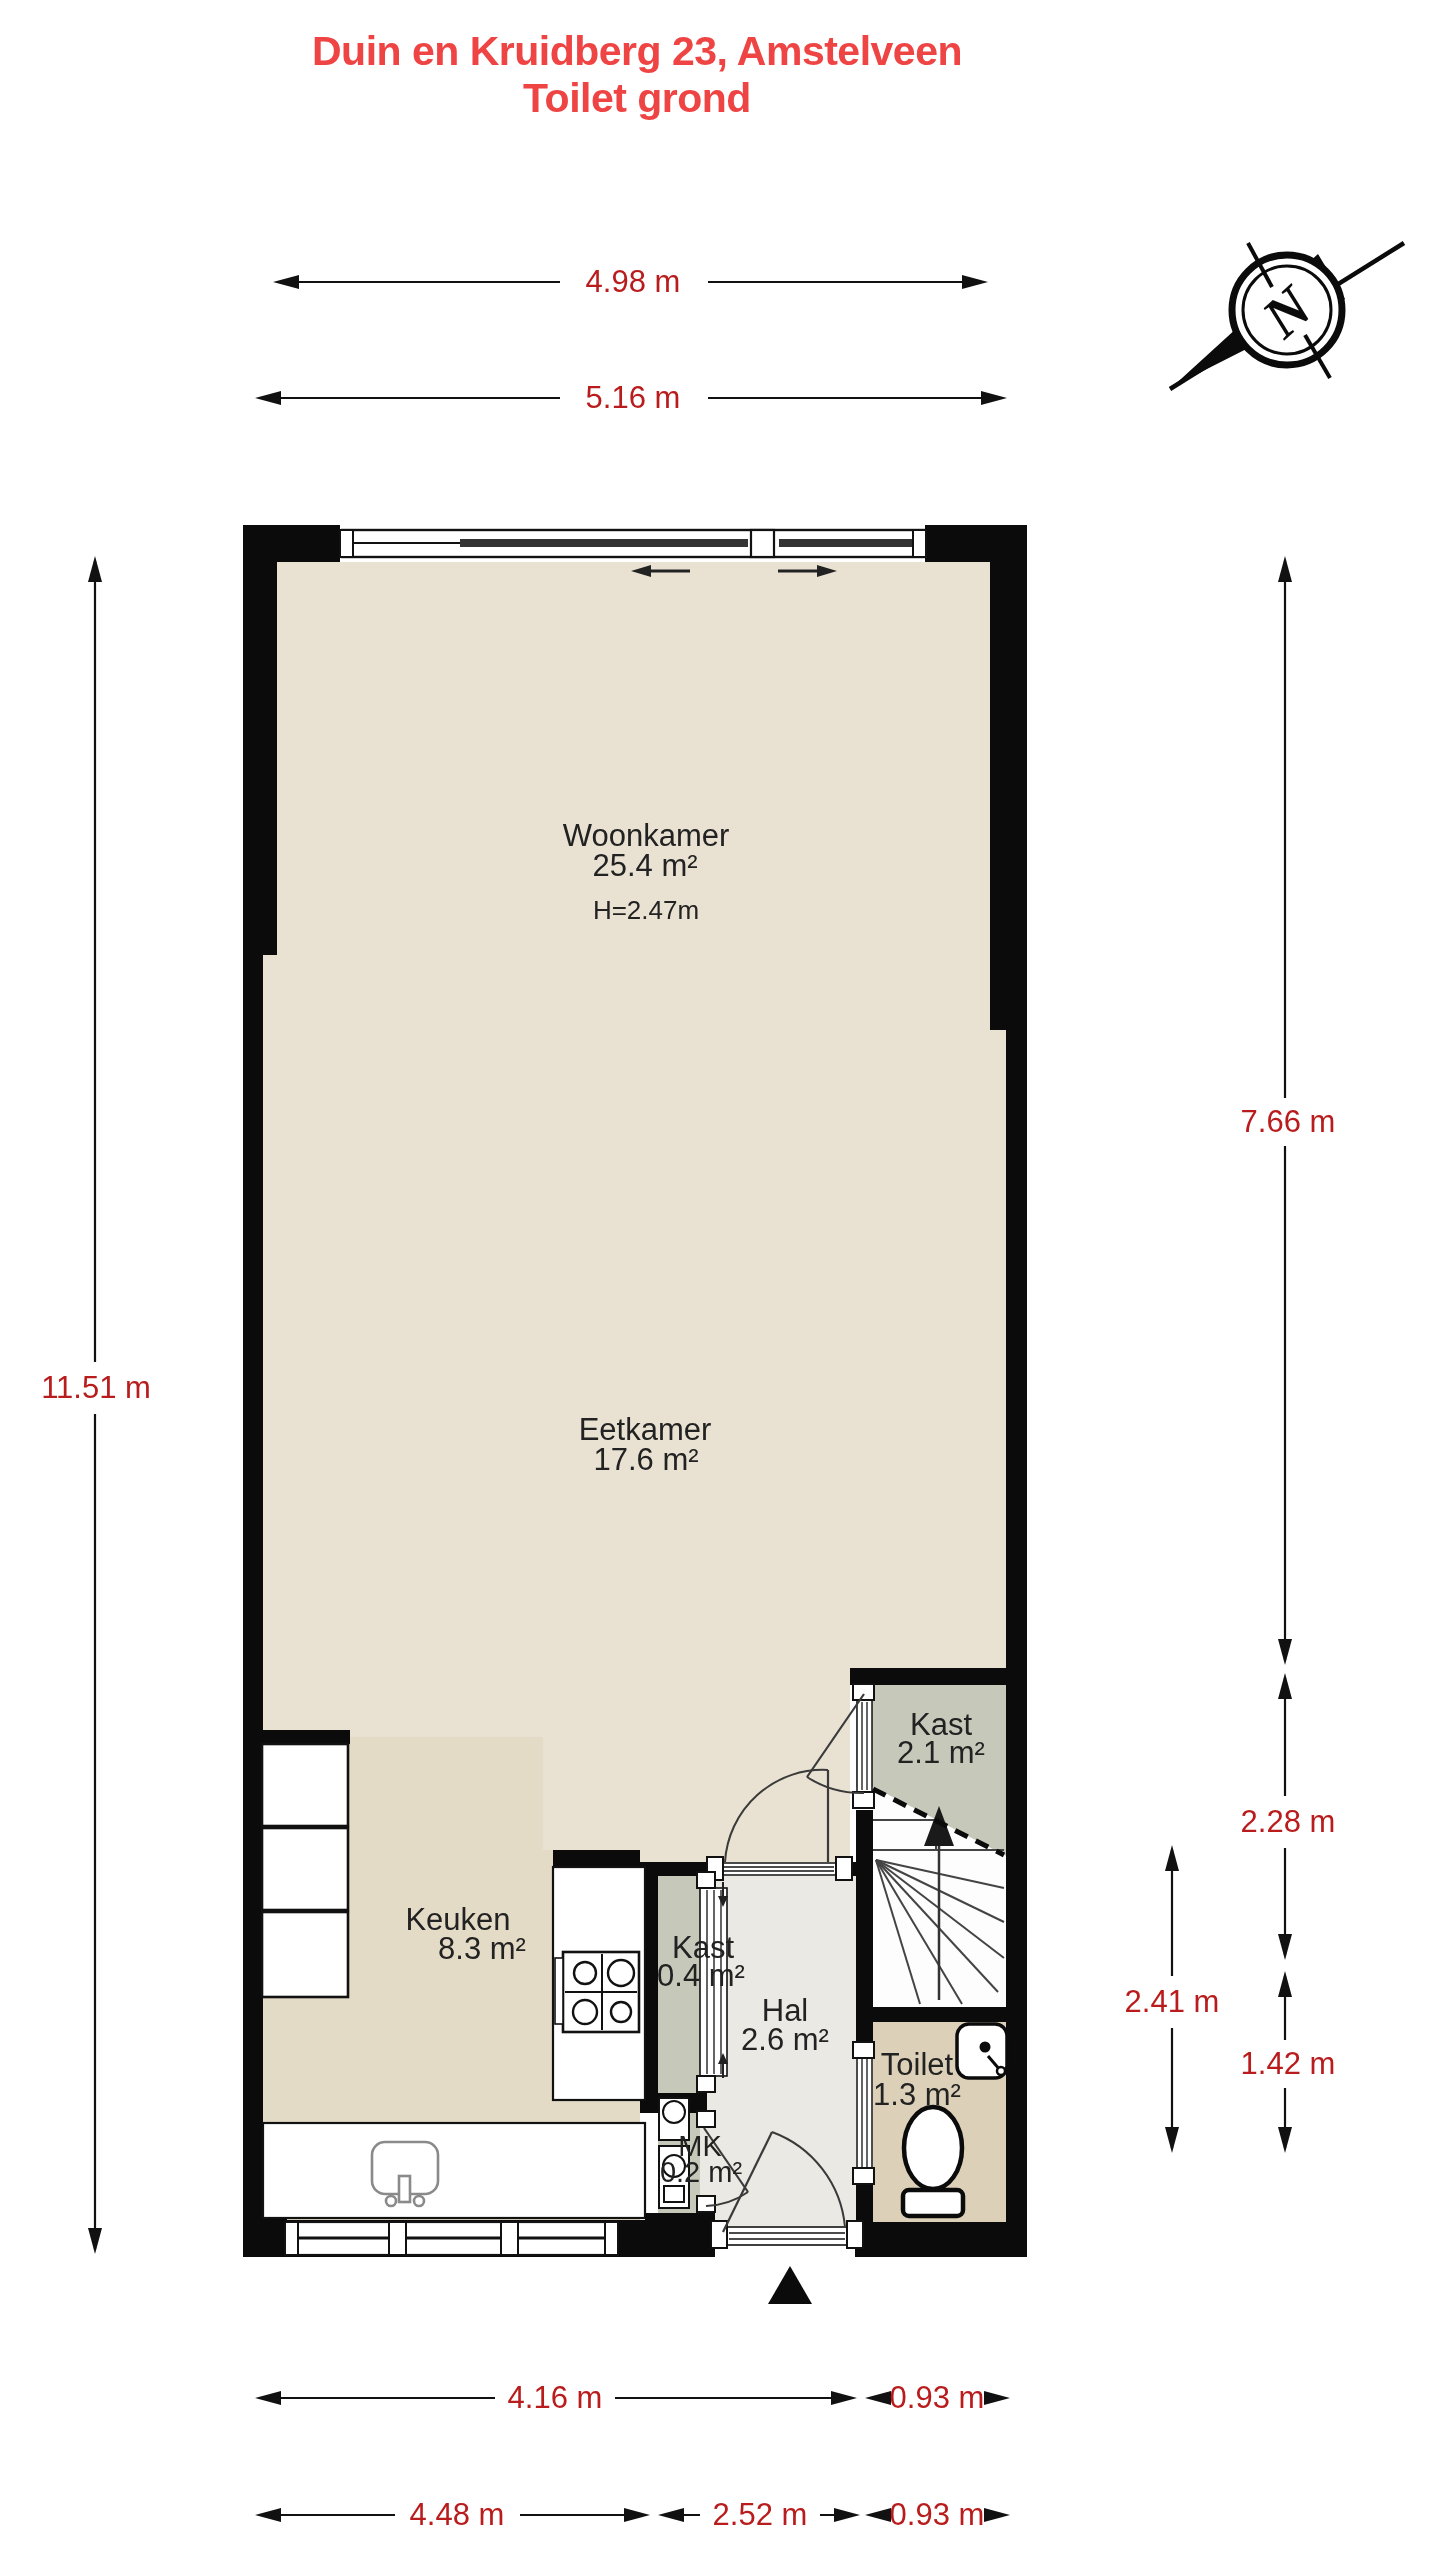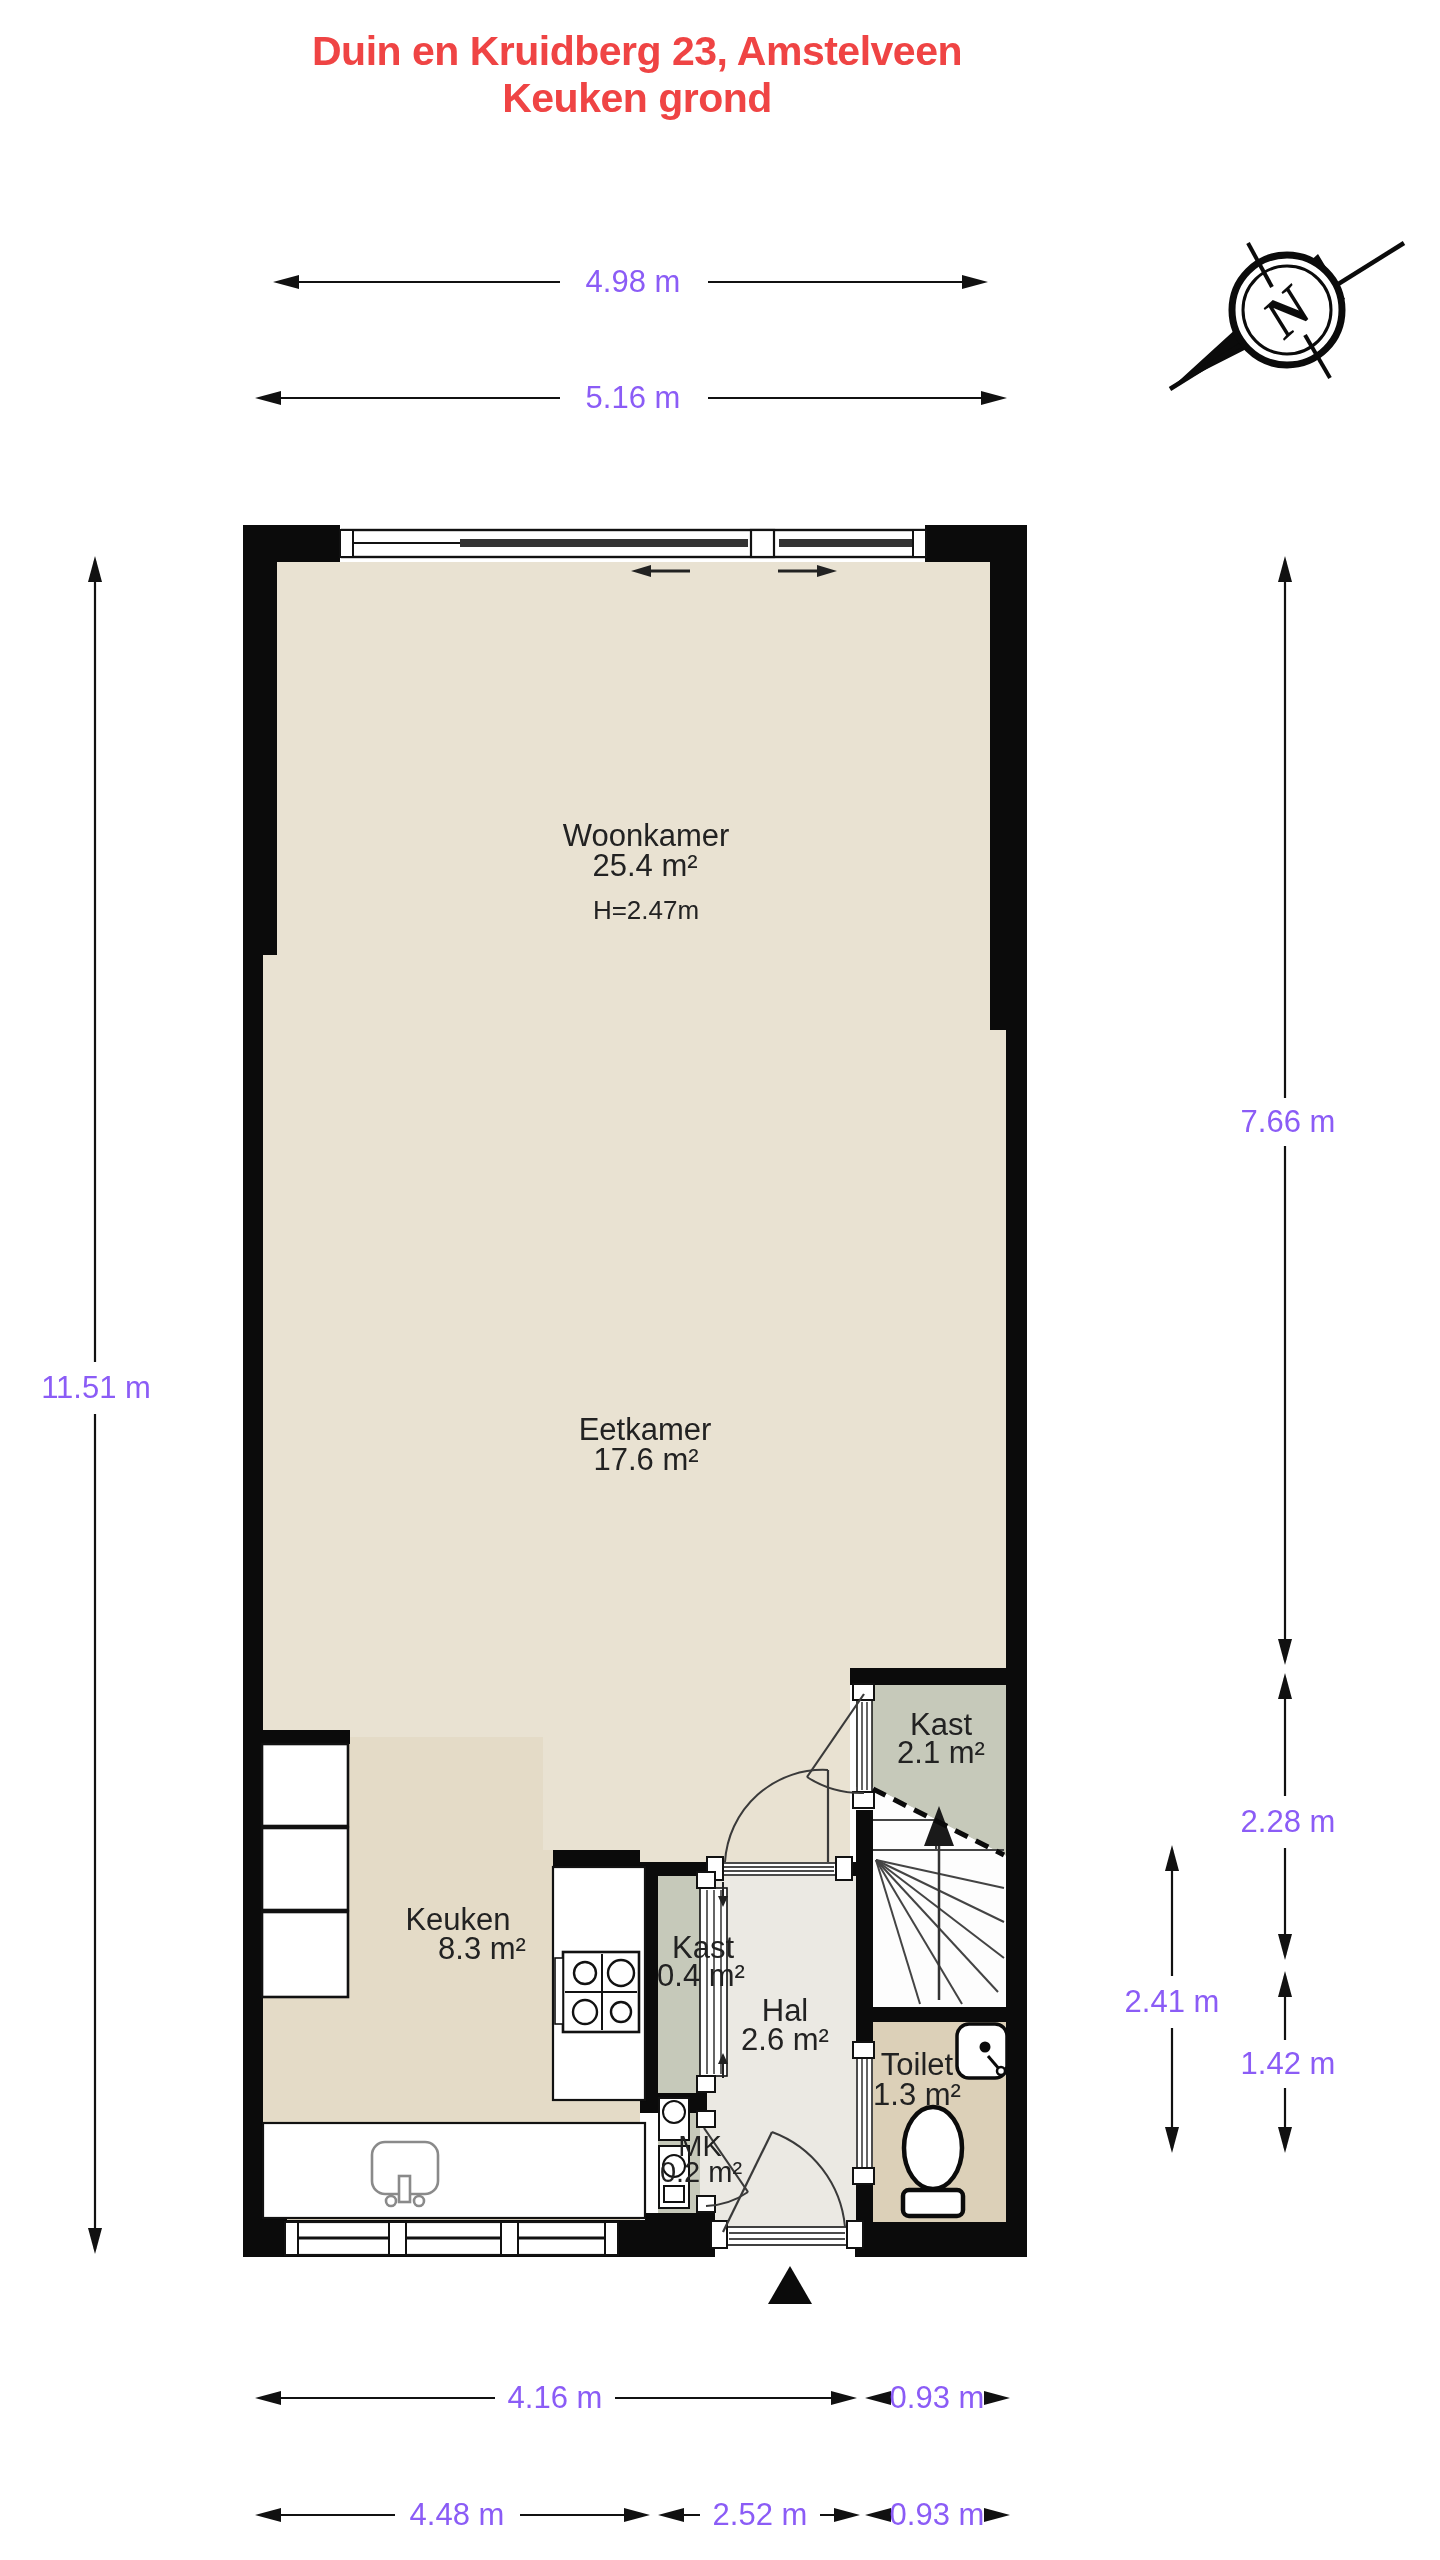--- a/index.html
+++ b/index.html
@@ -1,21 +1,21 @@
 <!DOCTYPE html>
 <html><head>
 <meta charset="utf-8">
 <style>
   html,body{margin:0;padding:0;background:#ffffff;}
   #page{position:relative;width:1440px;height:2560px;background:#fff;overflow:hidden;
         font-family:"Liberation Sans",sans-serif;}
   #page svg{position:absolute;left:0;top:0;}
   .lbl{position:absolute;transform:translate(-50%,-50%);white-space:nowrap;
        color:#222;line-height:1.05;text-align:center;pointer-events:none;}
-  .dim{color:#8b5cf6;}
+  .dim{color:#b91c1c;}
   .title{font-weight:bold;color:#ef4444;letter-spacing:-0.5px;}
 </style>
 </head>
 <body>
 
 <div id="page">
 
 <svg width="1440" height="2560" viewBox="0 0 1440 2560">
 
   <g>
@@ -264,21 +264,21 @@
     <line x1="1170" y1="389" x2="1404" y2="243" stroke="#0b0b0b" stroke-width="4.5"></line>
     <circle cx="1287" cy="310" r="55" fill="#fff" stroke="#0b0b0b" stroke-width="7"></circle>
     <circle cx="1287" cy="310" r="44" fill="#fff" stroke="#0b0b0b" stroke-width="3"></circle>
     <line x1="1248" y1="243" x2="1272" y2="287" stroke="#0b0b0b" stroke-width="4"></line>
     <line x1="1305" y1="335" x2="1330" y2="378" stroke="#0b0b0b" stroke-width="4"></line>
     <text transform="translate(1287,312) rotate(-42)" text-anchor="middle" dominant-baseline="central" font-family="Liberation Serif, serif" font-size="58" font-weight="bold" font-style="italic" fill="#0b0b0b">N</text>
   </g>
 </svg>
 
   <div class="lbl title" style="left:637px;top:52px;font-size:41px;">Duin en Kruidberg 23, Amstelveen</div>
-  <div class="lbl title" style="left:637px;top:99px;font-size:41px;">Keuken grond</div>
+  <div class="lbl title" style="left:637px;top:99px;font-size:41px;">Toilet grond</div>
 
   <div class="lbl" style="left:646px;top:836px;font-size:31px;">Woonkamer</div>
   <div class="lbl" style="left:645px;top:866px;font-size:31px;">25.4 m²</div>
   <div class="lbl" style="left:646px;top:911px;font-size:26px;text-align:right;">H=2.47m</div>
 
   <div class="lbl" style="left:645px;top:1430px;font-size:31px;">Eetkamer</div>
   <div class="lbl" style="left:646px;top:1460px;font-size:31px;">17.6 m²</div>
 
   <div class="lbl" style="left:458px;top:1920px;font-size:31px;">Keuken</div>
   <div class="lbl" style="left:458px;top:1949px;font-size:31px;margin-left:24px;">8.3 m²</div>

